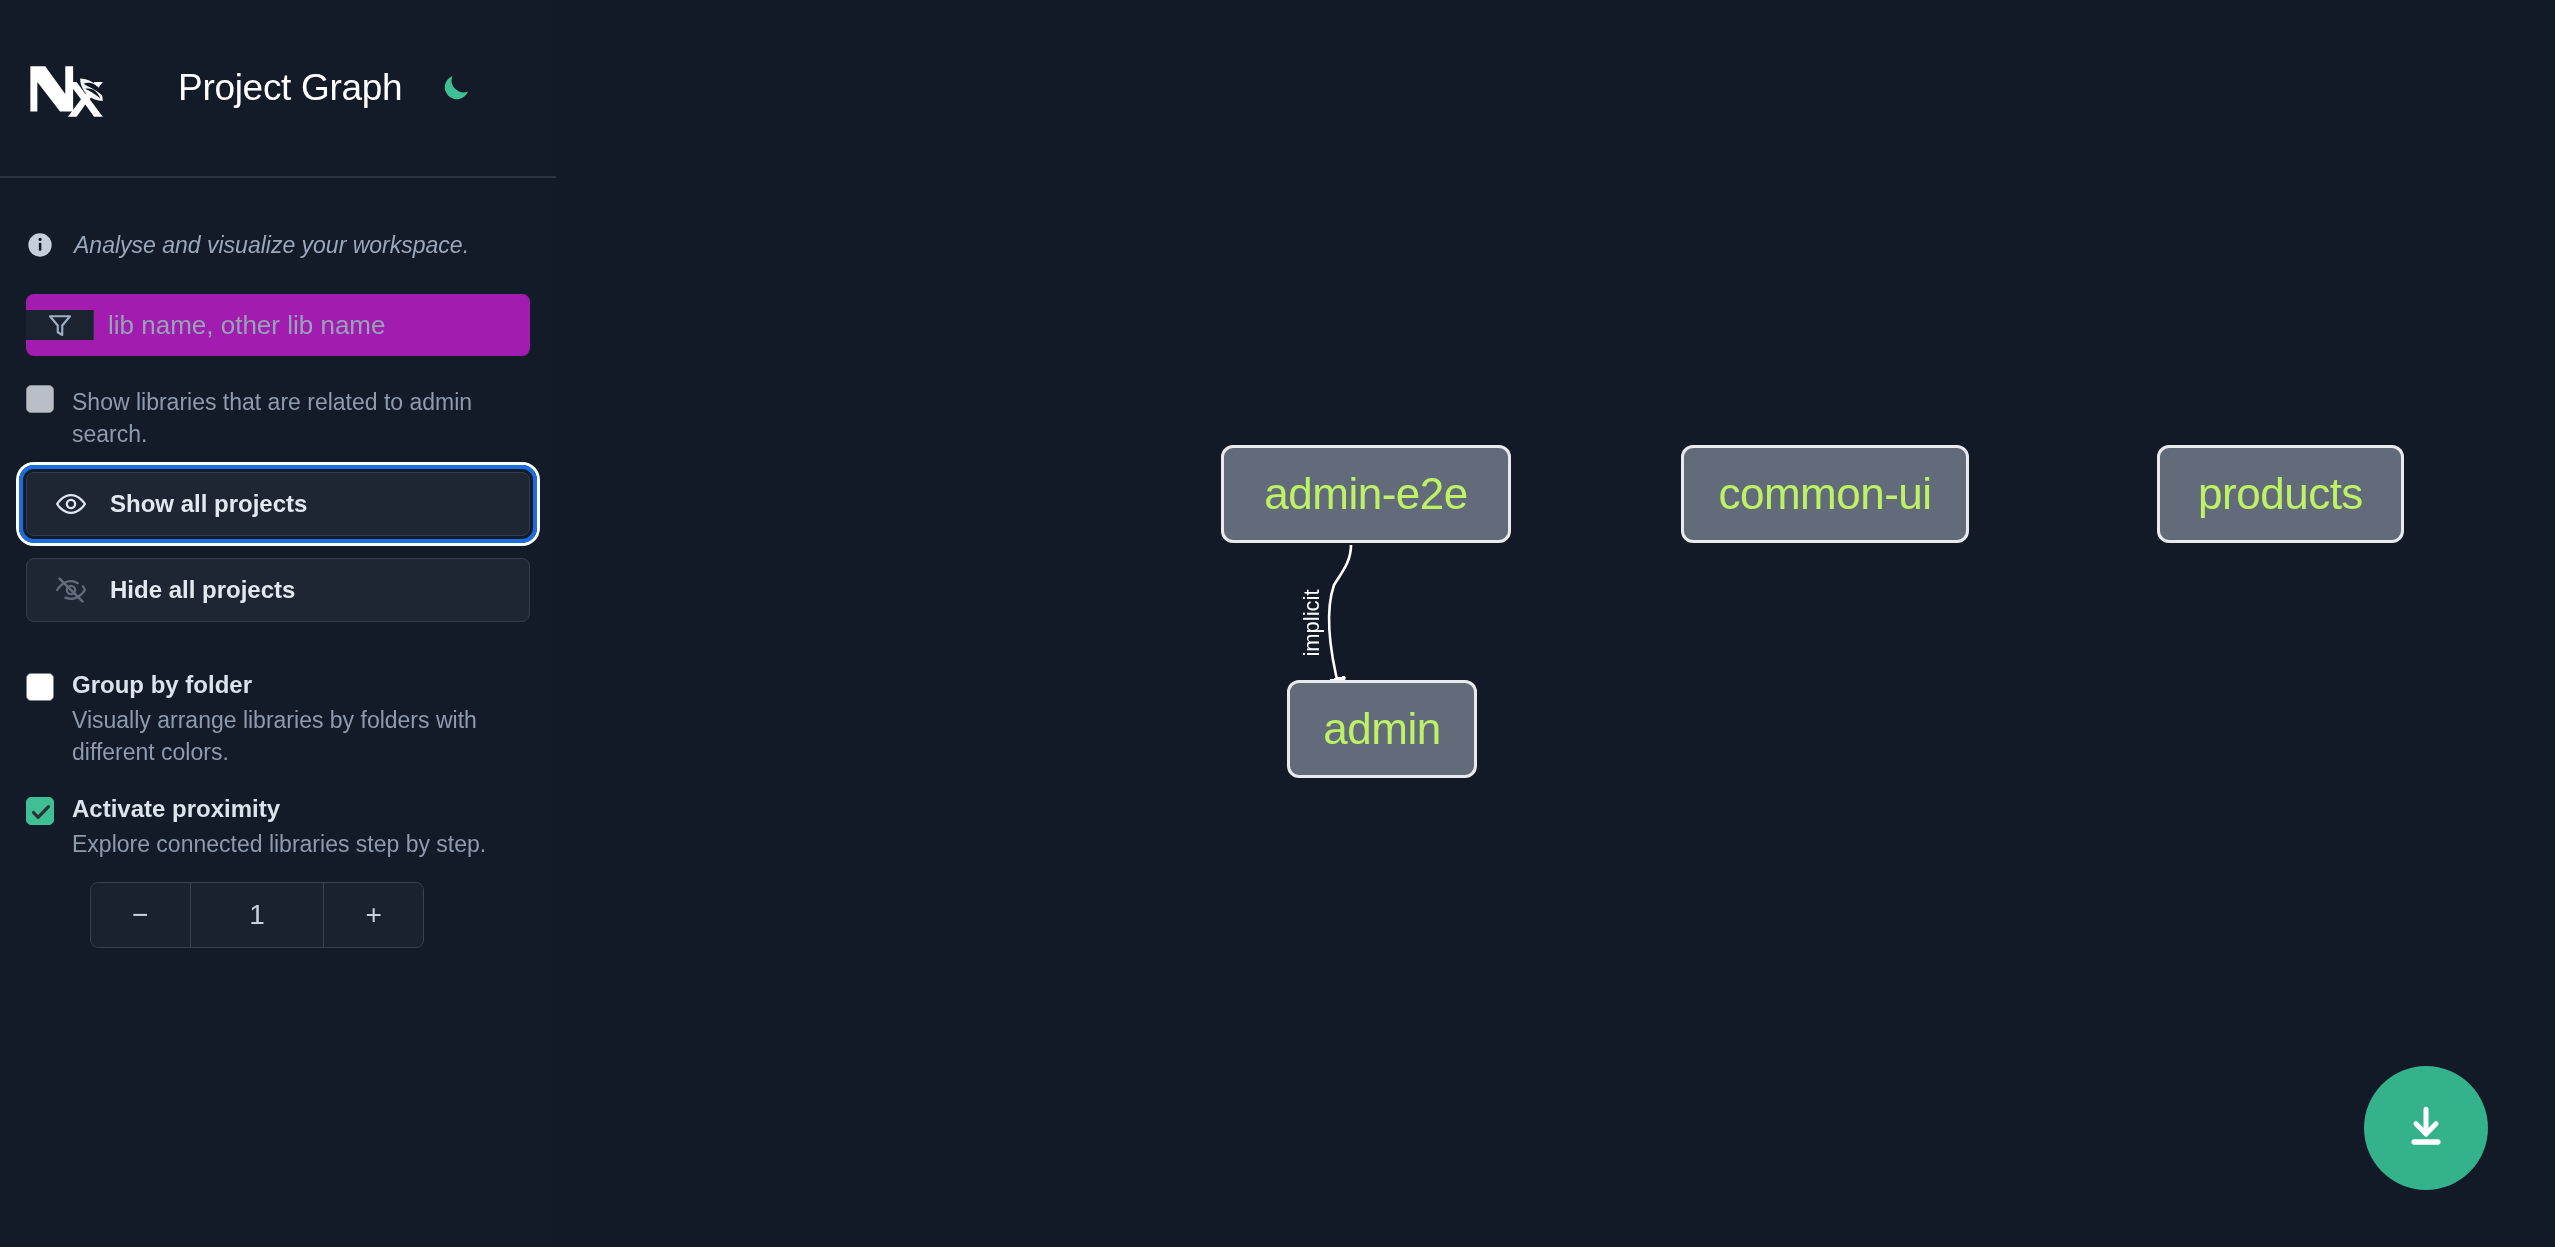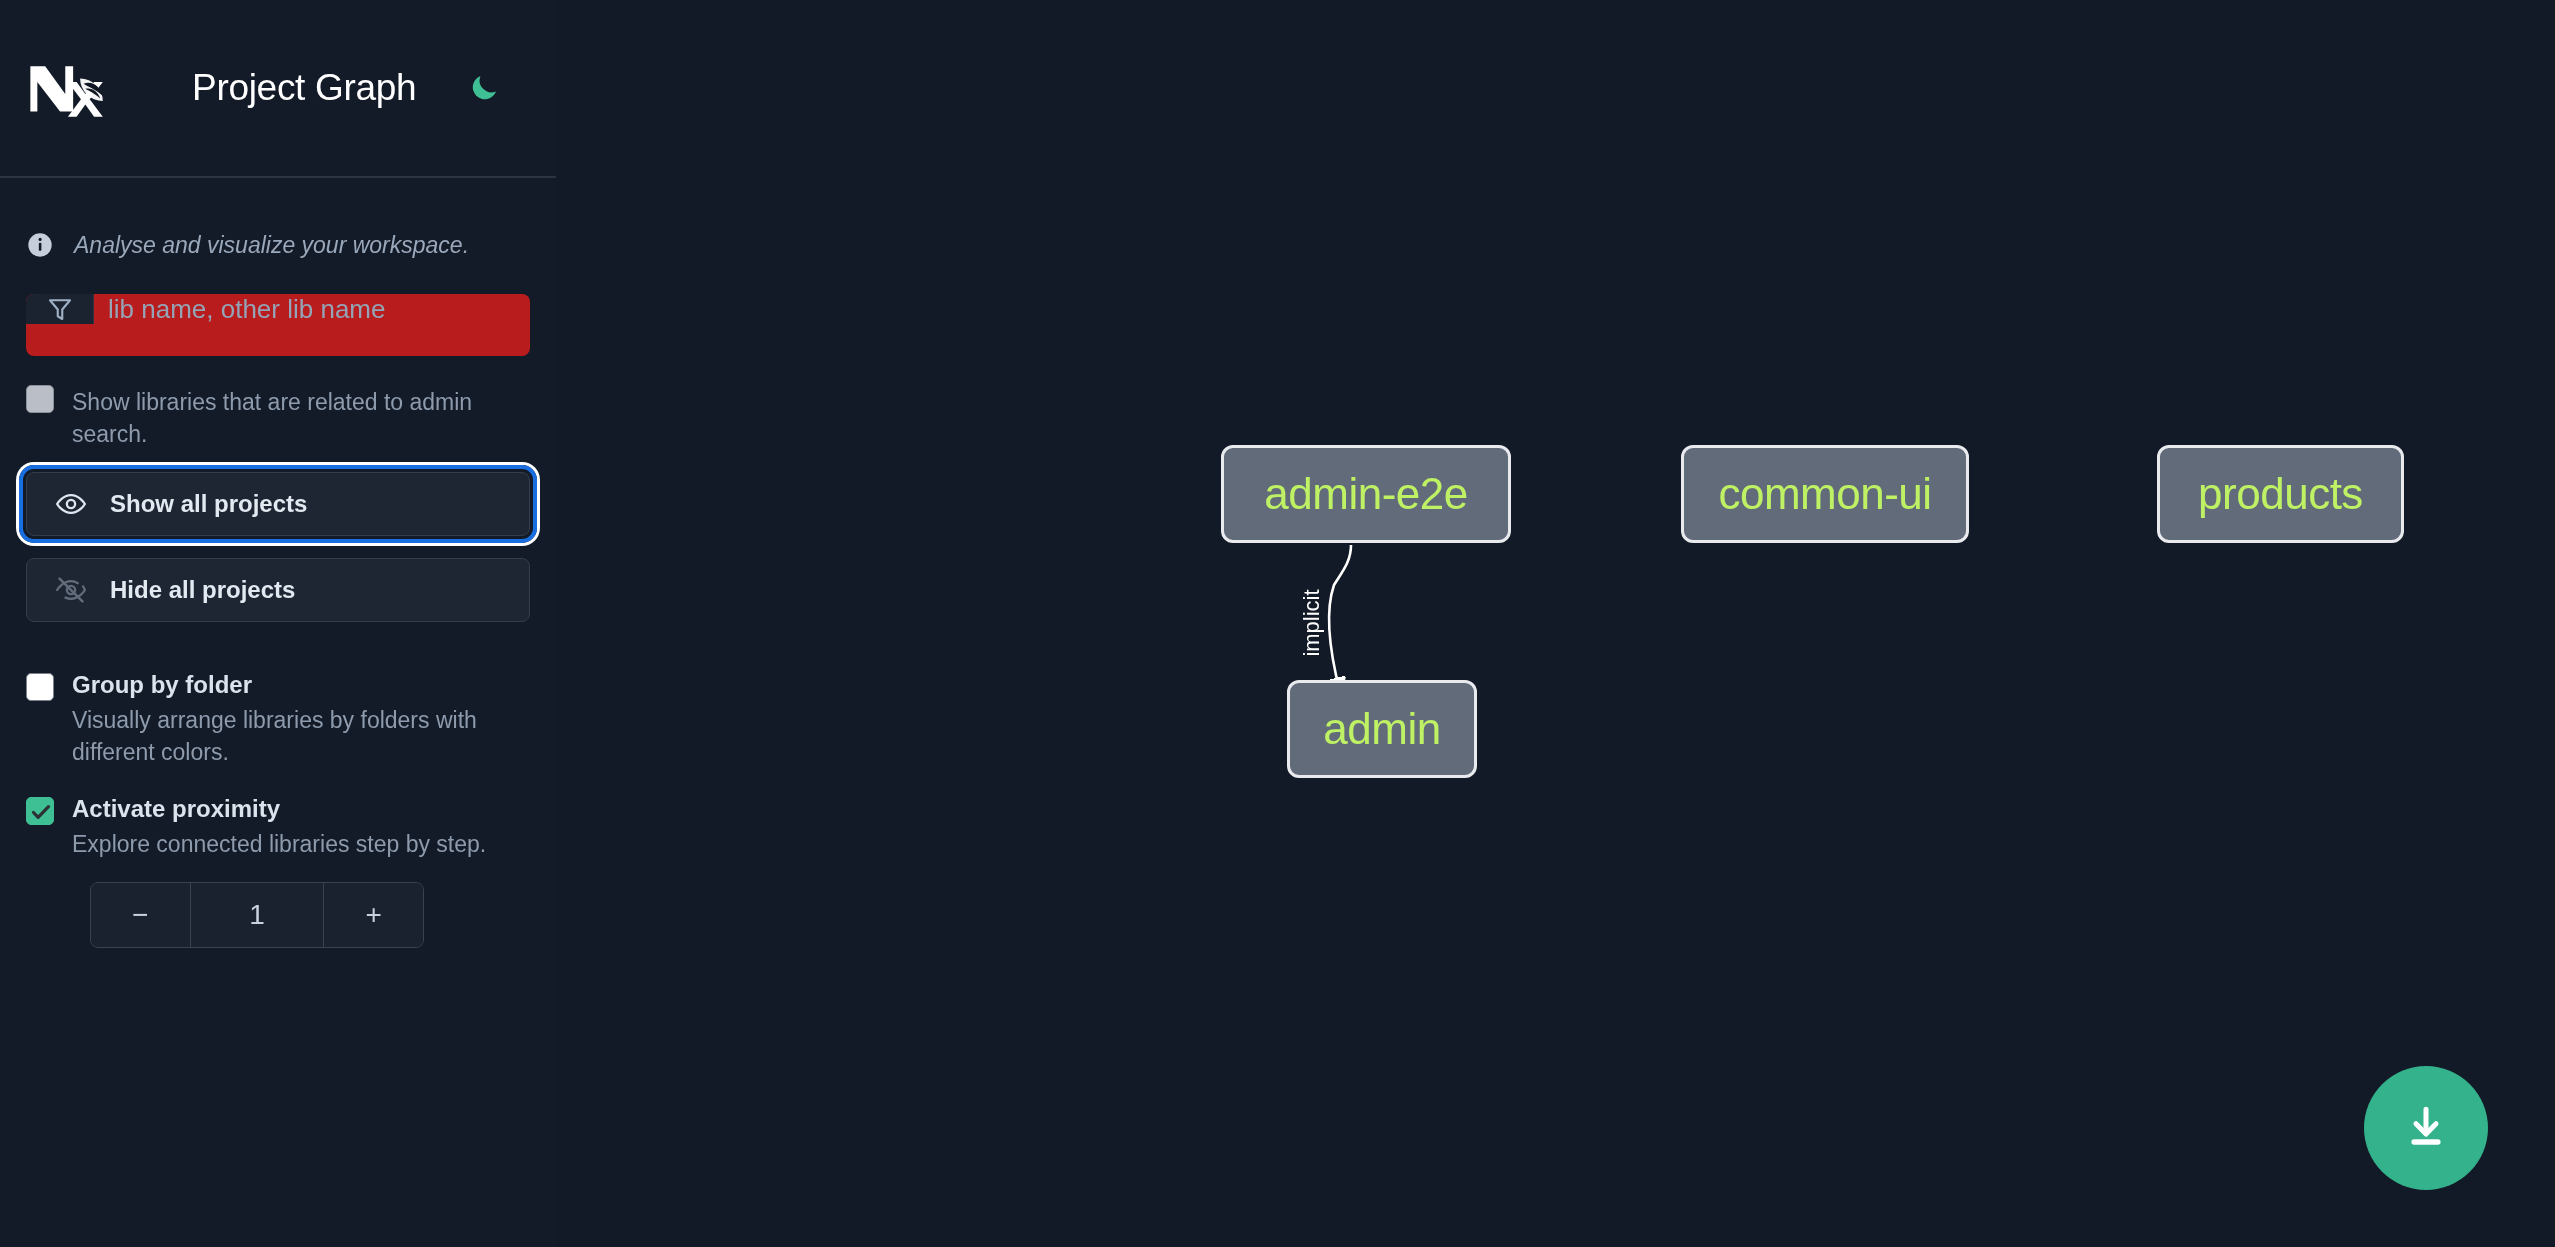--- a/index.html
+++ b/index.html
@@ -20,21 +20,21 @@
     flex: 0 0 556px;
     overflow: hidden;
   }
   .sidebar-inner { position: relative; width: 556px; }
 
   .brand-row {
     height: 176px;
     display: flex;
     align-items: center;
     padding-left: 26px;
-    gap: 14px;
+    gap: 0;
   }
   .nx-logo { width: 96px; height: 62px; flex: 0 0 96px; }
   .brand-title {
     color: #ffffff;
     font-size: 37px;
     font-weight: 400;
     letter-spacing: -0.3px;
     margin-left: 56px;
     white-space: nowrap;
   }
@@ -57,23 +57,23 @@
   .info-icon { width: 28px; height: 28px; flex: 0 0 28px; }
   .tagline-text {
     color: #9aa8bb;
     font-size: 23px;
     line-height: 28px;
   }
 
   .search-wrap { padding: 18px 26px 0 26px; }
   .search-box {
     display: flex;
-    align-items: flex-start;
+    align-items: center;
     height: 62px;
-    background: #b91c1c;
+    background: #a21caf;
     border-radius: 8px;
     overflow: hidden;
   }
   .search-icon-cell {
     width: 68px;
     display: flex; align-items: center; justify-content: center;
     background: #1b2330;
     border-right: 1px solid #2a3342;
   }
   .search-input {

